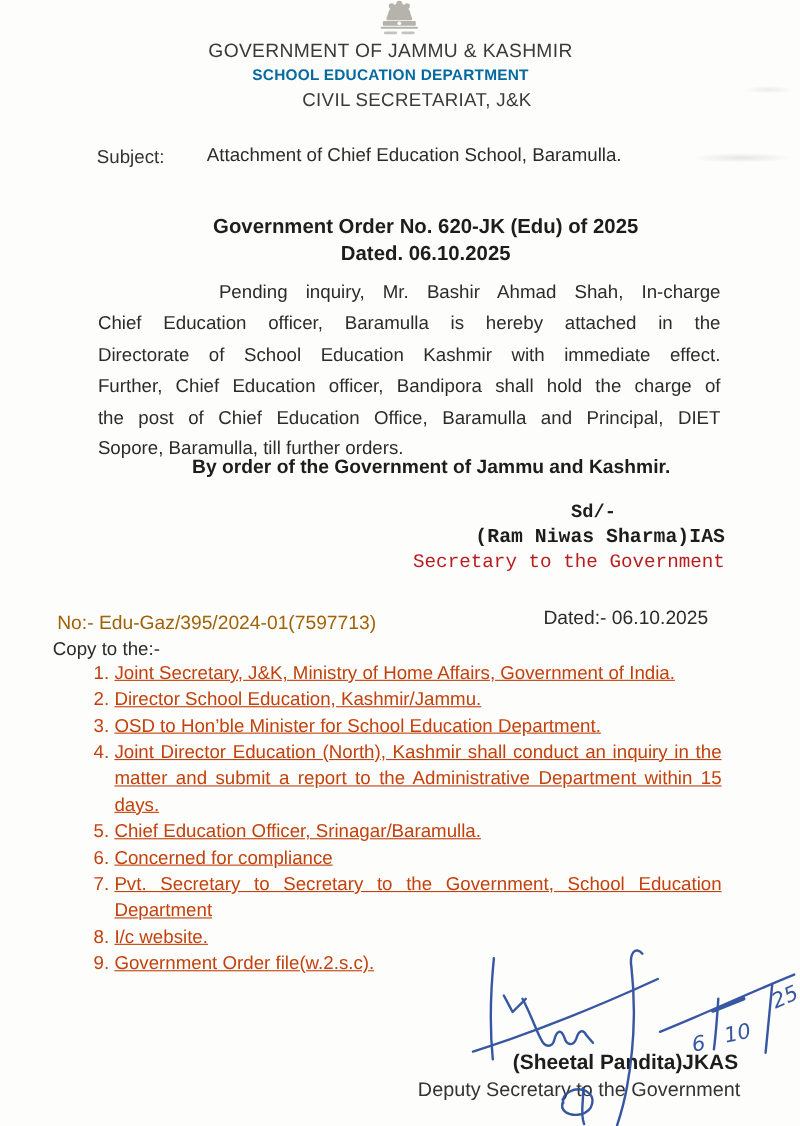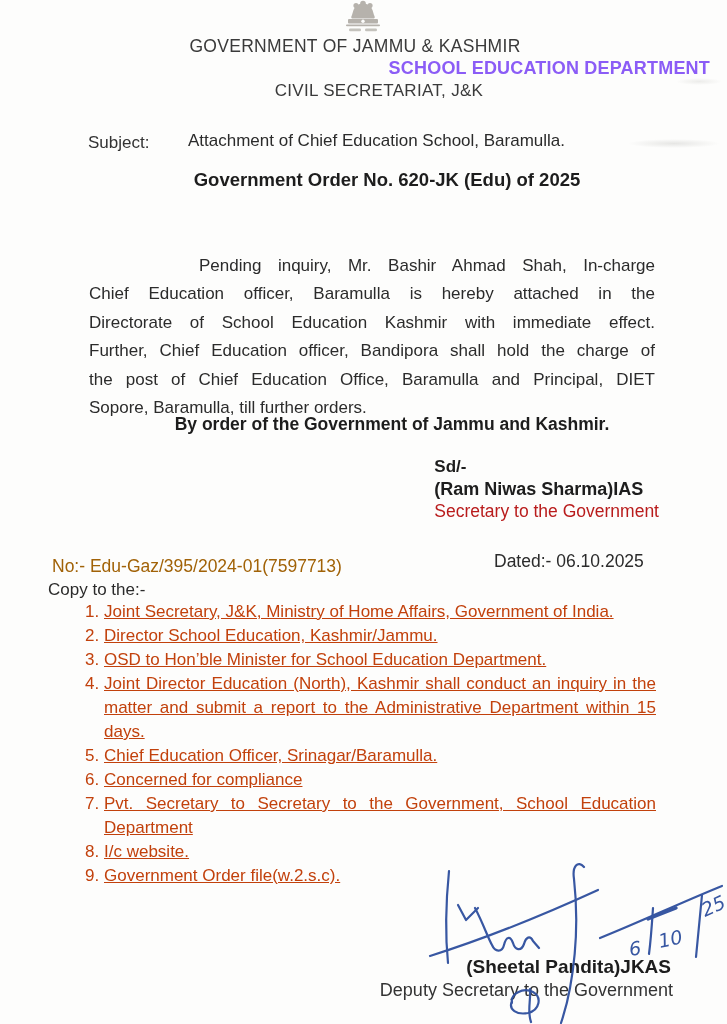--- a/index.html
+++ b/index.html
@@ -17,38 +17,38 @@
   .smudge { position:absolute; border-radius:50%; pointer-events:none; }
   .smudge1 { left:628px; top:139px; width:92px; height:9px;
              background:radial-gradient(closest-side,#e6e6e4,rgba(253,253,252,0)); }
   .smudge2 { left:676px; top:78px; width:46px; height:7px;
              background:radial-gradient(closest-side,#ececea,rgba(253,253,252,0)); }
 
   
   .emblem { position:absolute; left:331px; top:0; }
   .hdr { position:absolute; top:35px; left:0; width:710px; text-align:center; }
   .hdr .l1 { font-size:17.5px; line-height:22px; color:#3a3a3a; letter-spacing:.3px; }
-  .hdr .l2 { font-size:18px; line-height:23px; font-weight:bold; color:#8b5cf6; letter-spacing:.2px;text-align:right; }
+  .hdr .l2 { font-size:14px; line-height:23px; font-weight:bold; color:#0369a1; letter-spacing:.2px; }
   .hdr .l3 { font-size:17px; line-height:22px; color:#3a3a3a; letter-spacing:.3px;padding-left:48px; }
 
   .subject-label { left:88px; top:133px; font-size:17px; color:#333; }
   .subject-text  { left:188px; top:131px; font-size:17px; color:#2b2b2b; }
 
-  .order-title { left:100px; top:168px; width:574px; text-align:center;
+  .order-title { left:100px; top:194px; width:574px; text-align:center;
                  font-weight:bold; font-size:18.5px; line-height:24px; color:#1d1d1d; }
 
   .body-par { left:89px; top:252px; width:566px; font-size:17px; line-height:28.4px; color:#2b2b2b; }
   .body-par .ln { text-align:justify; text-align-last:justify; }
   .body-par .ln.first { text-indent:110px; }
   .body-par .ln.last { text-align:left; text-align-last:left; }
 
   .by-order { left:105px; top:414px; width:574px; text-align:center;
               font-weight:bold; font-size:17.5px; color:#1d1d1d; }
 
-  .sig1 { right:68px; top:456px; text-align:left; line-height:22px; }
+  .sig1 { right:68px; top:456px; text-align:right; line-height:22px;font-family:Liberation Mono, monospace; }
   .sig1 .sd { font-weight:bold; font-size:17px; padding-right:99px; color:#1d1d1d; }
   .sig1 .name { font-weight:bold; font-size:18px; color:#1d1d1d; }
   .sig1 .desig { font-size:17.5px; color:#b91c1c; }
 
   .ref-no   { left:52px;  top:556px; font-size:17.5px; color:#a16207; }
   .ref-date { left:494px; top:551px; font-size:17.5px; color:#2b2b2b; }
   .copy-head { left:48px; top:580px; font-size:17px; color:#2b2b2b; }
 
   ol.copy-list { position:absolute; left:82px; top:600px; width:574px;
                  font-size:17px; line-height:24px; color:#c2410c;
@@ -85,20 +85,21 @@
   <div class="l1">GOVERNMENT OF JAMMU &amp; KASHMIR</div>
   <div class="l2">SCHOOL EDUCATION DEPARTMENT</div>
   <div class="l3">CIVIL SECRETARIAT, J&amp;K</div>
 </header>
 
 <span class="abs subject-label">Subject:</span>
 <span class="abs subject-text">Attachment of Chief Education School, Baramulla.</span>
 
 <div class="abs order-title">
   <div>Government Order No. 620-JK (Edu) of 2025</div>
+  <div>Dated. 06.10.2025</div>
 </div>
 
 <div class="abs body-par">
   <div class="ln first">Pending inquiry, Mr. Bashir Ahmad Shah, In-charge</div>
   <div class="ln">Chief Education officer, Baramulla is hereby attached in the</div>
   <div class="ln">Directorate of School Education Kashmir with immediate effect.</div>
   <div class="ln">Further, Chief Education officer, Bandipora shall hold the charge of</div>
   <div class="ln">the post of Chief Education Office, Baramulla and Principal, DIET</div>
   <div class="ln last">Sopore, Baramulla, till further orders.</div>
 </div>

